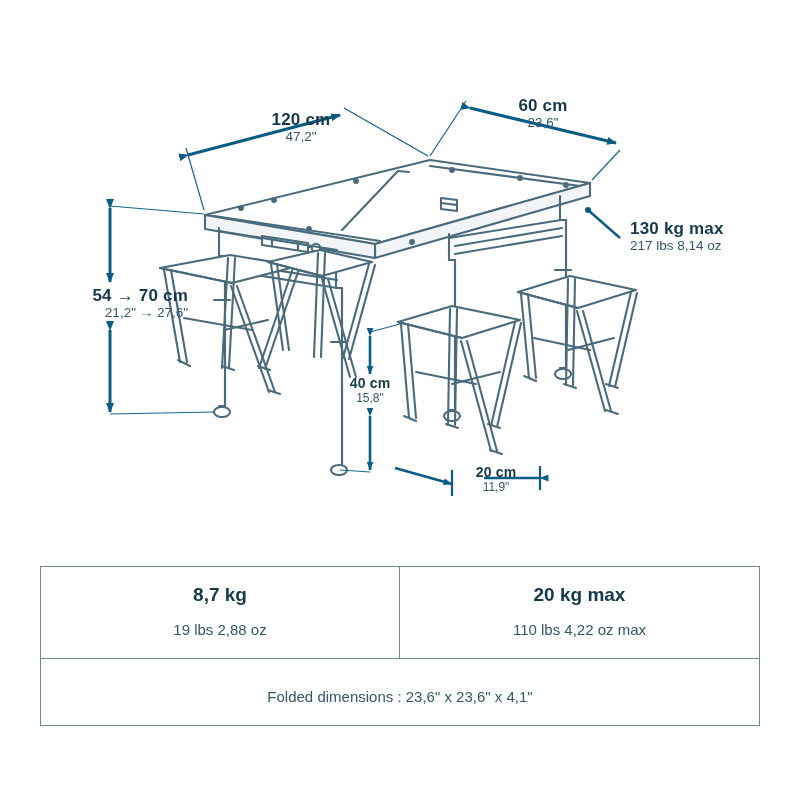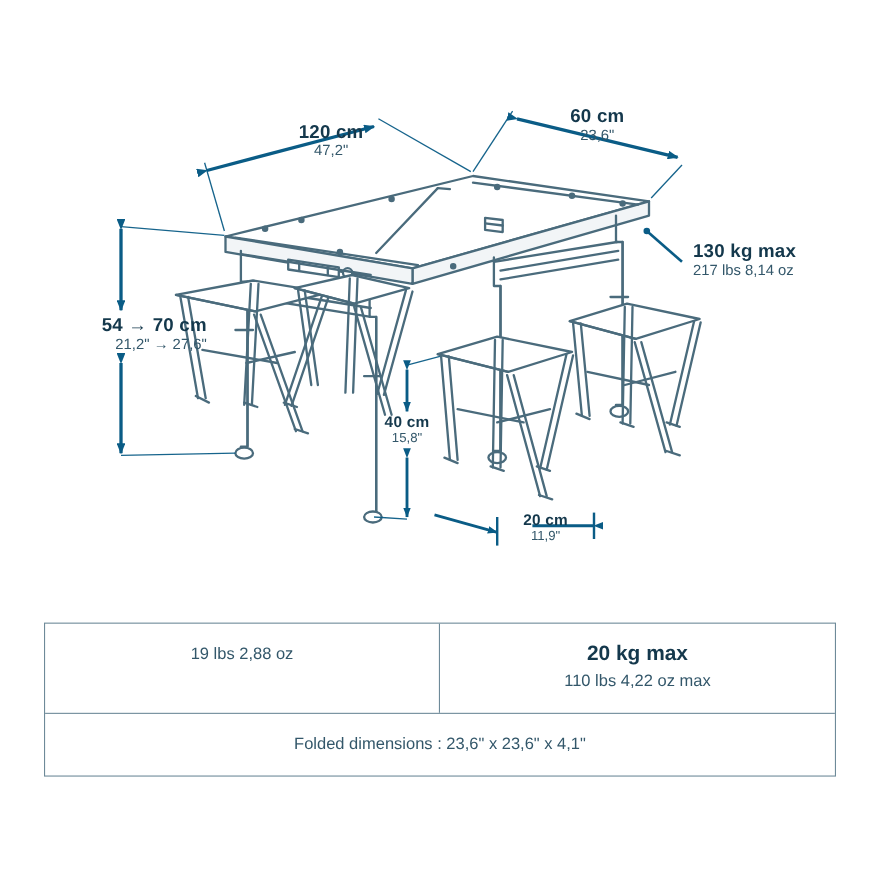--- a/index.html
+++ b/index.html
@@ -77,21 +77,21 @@
   .spec-main {
     font-size: 19px;
     font-weight: bold;
     color: #14384c;
     line-height: 1.3;
   }
   .spec-sub {
     font-size: 15px;
     color: #33576a;
     line-height: 1.35;
-    margin-top: 2px;
+    margin-top: 12px;
   }
   .spec-cell.full {
     flex: 1 1 100%;
     padding: 16px 10px 18px 10px;
   }
 </style>
 </head>
 <body>
 
 <div id="stage">
@@ -292,20 +292,21 @@
 
   <div class="dim-label" style="left:630px; top:219px; width:160px; text-align:left;">
     <div class="dim-main">130 kg max</div>
     <div class="dim-sub">217 lbs 8,14 oz</div>
   </div>
 
   <div class="spec-table">
 
     <div class="spec-row divider-row">
       <div class="spec-cell left-cell">
+        <div class="spec-main">8,7 kg</div>
         <div class="spec-sub">19 lbs 2,88 oz</div>
       </div>
       <div class="spec-cell">
         <div class="spec-main">20 kg max</div>
         <div class="spec-sub">110 lbs 4,22 oz max</div>
       </div>
     </div>
 
     <div class="spec-row">
       <div class="spec-cell full">

